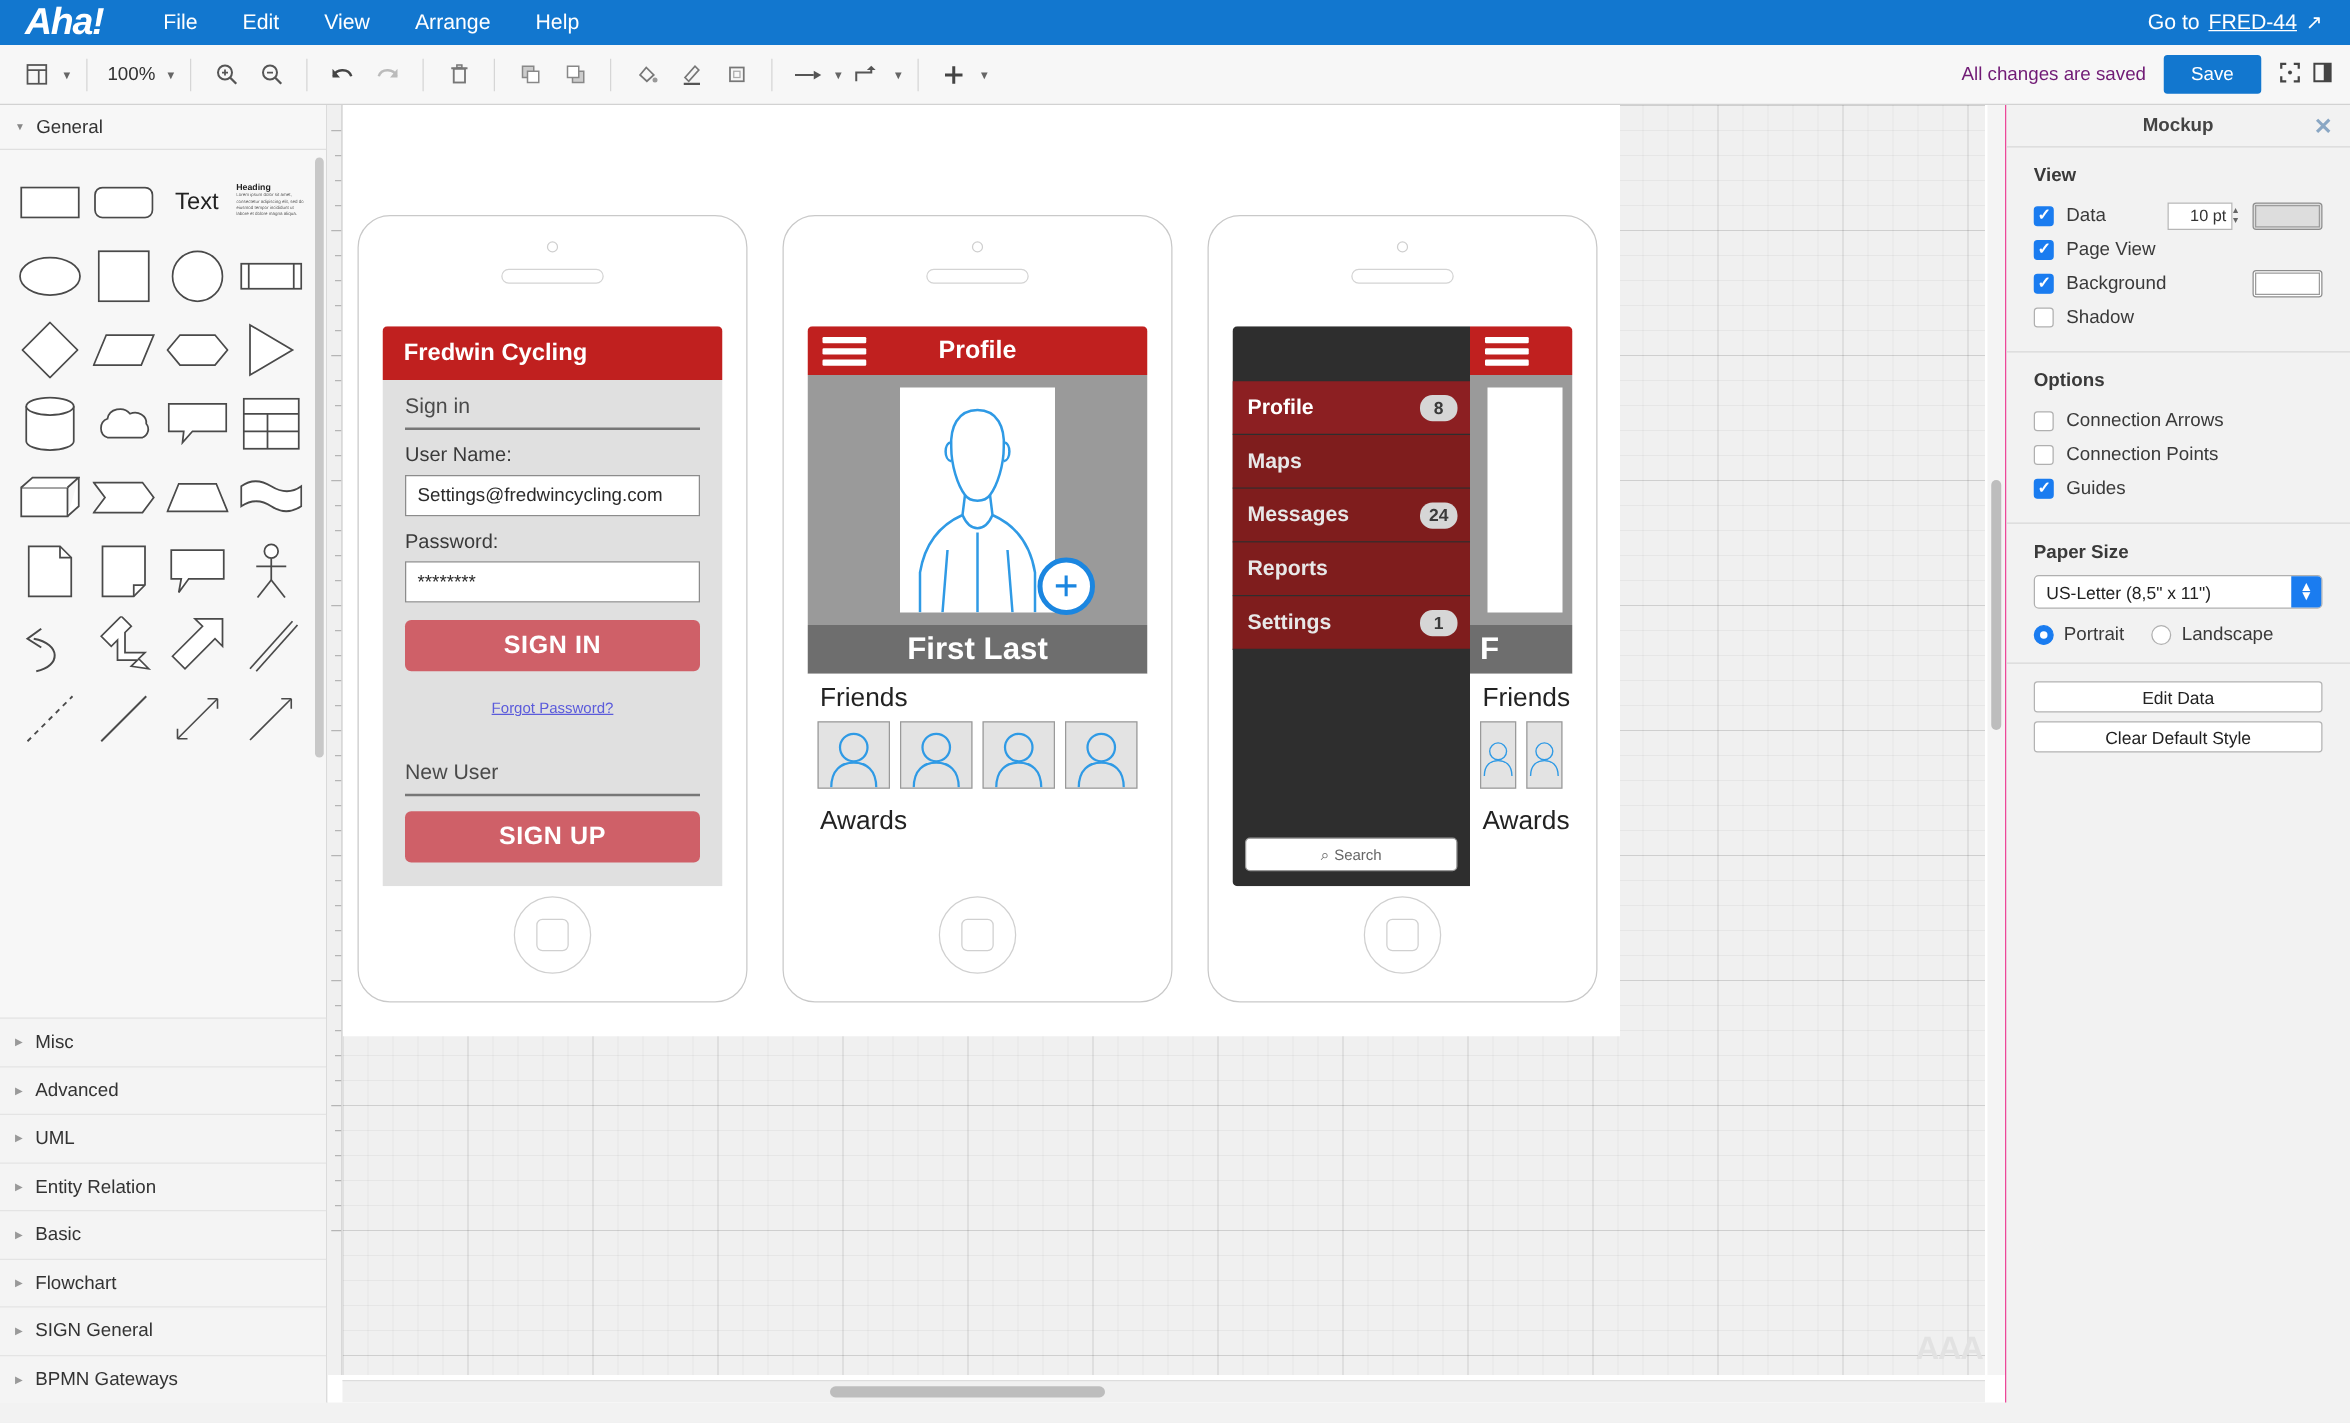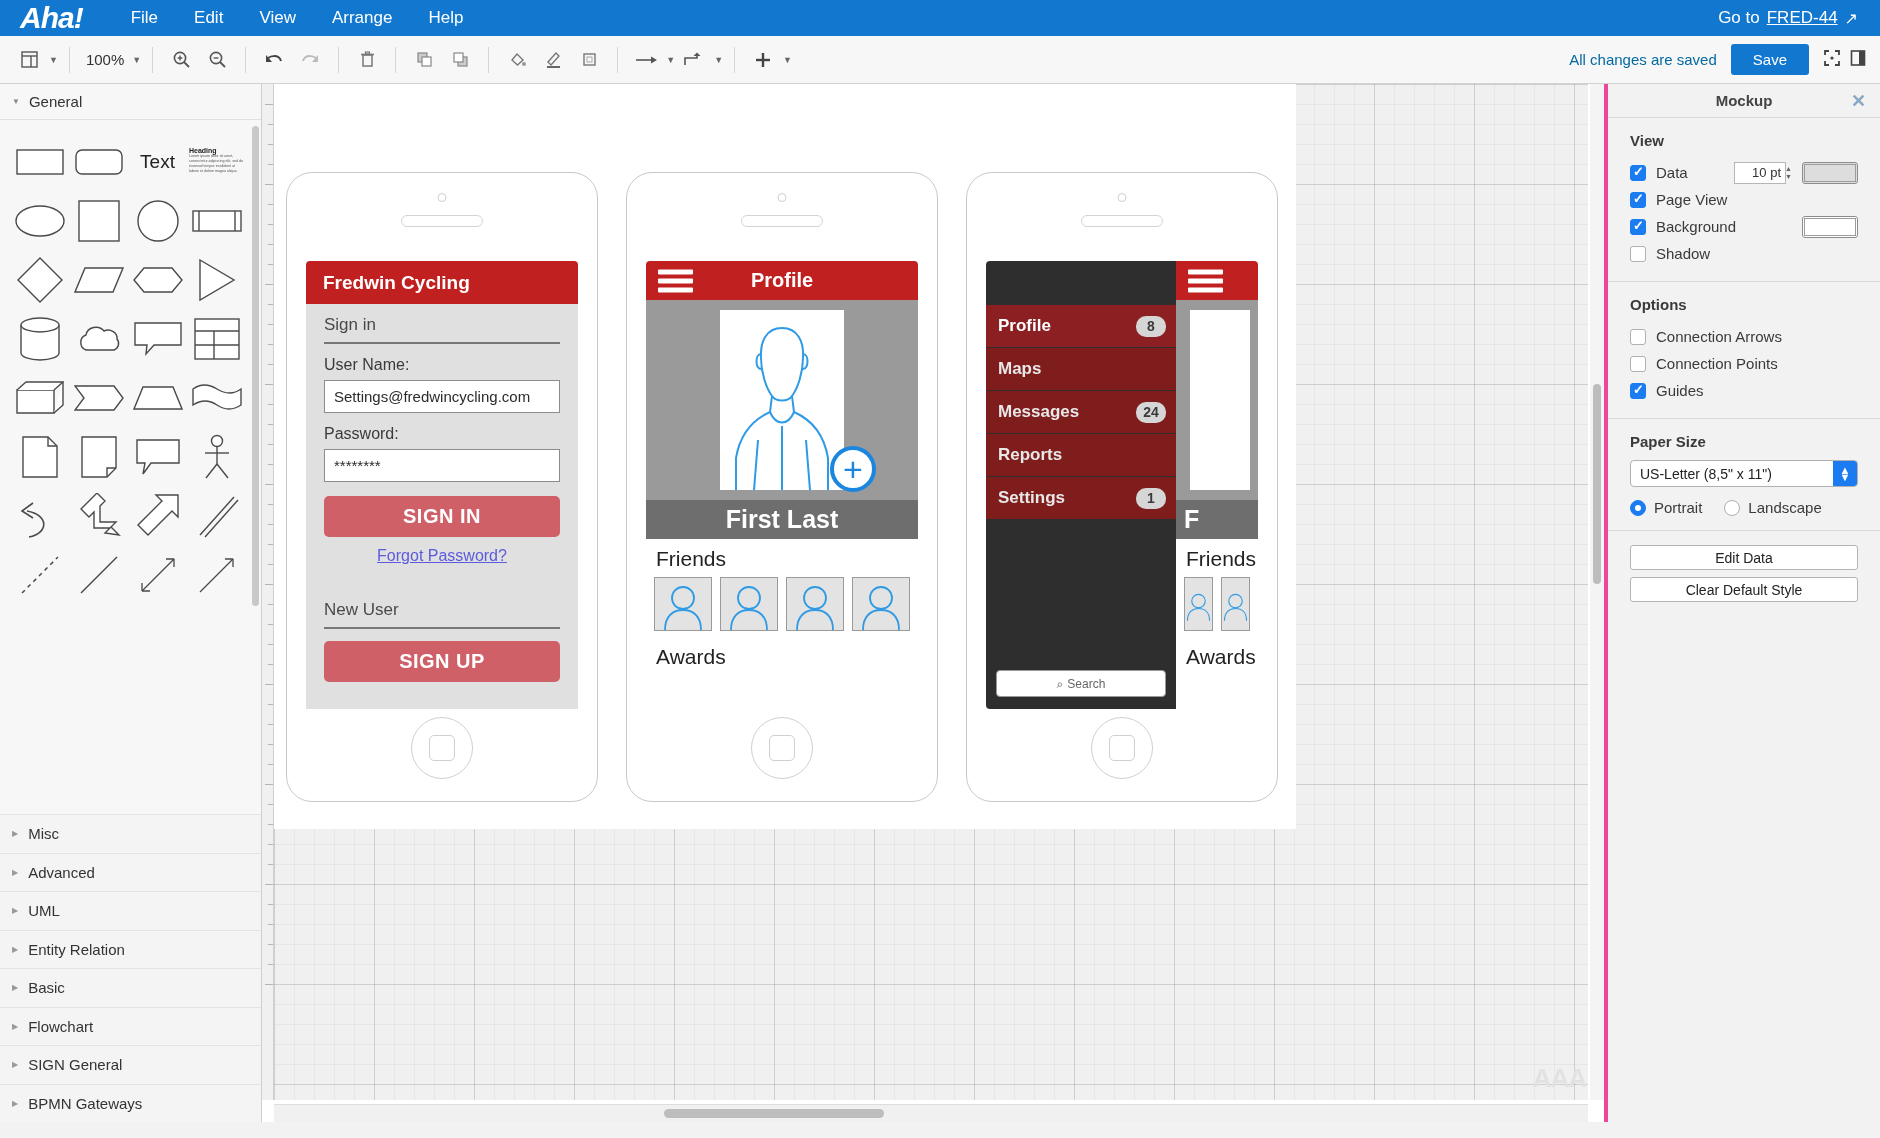--- a/index.html
+++ b/index.html
@@ -25,21 +25,21 @@
   
   .toolbar {
     height:48px; background:#f7f7f7; border-bottom:1px solid #d2d2d2;
     display:flex; align-items:center; padding:0 12px; gap:2px; position:relative;
   }
   .tb-btn { width:34px; height:34px; display:flex; align-items:center; justify-content:center; color:#555; cursor:pointer; font-size:17px;}
   .tb-sep { width:1px; height:26px; background:#d6d6d6; margin:0 9px; }
   .tb-caret { font-size:9px; color:#666; margin-left:1px; }
   .zoomlabel { font-size:15px; color:#333; padding:0 5px; }
   .tb-right { position:absolute; right:14px; display:flex; align-items:center; gap:14px; }
-  .saved-text { color:#0369a1; font-size:15px; }
+  .saved-text { color:#701a75; font-size:15px; }
   .save-btn { background:#1277cf; color:#fff; border:none; border-radius:3px; padding:7px 22px; font-size:15px; cursor:pointer; font-family:inherit;}
   .frame-icons { display:flex; gap:9px; color:#444; font-size:15px; }
 
   
   .main { display:flex; height:calc(1138px - 52px - 48px); position:relative; }
 
   
   .shapes-panel { width:262px; background:#f7f7f7; border-right:1px solid #cfcfcf; position:relative; overflow:hidden; }
   .section-header {
     height:36px; display:flex; align-items:center; padding:0 12px; font-size:15px; color:#333;
@@ -87,21 +87,21 @@
   .screen { position:absolute; left:19px; top:88px; right:19px; height:448px; overflow:hidden; }
 
   
   .p1-head { background:#c0201f; color:#fff; height:43px; display:flex; align-items:center; padding-left:17px; font-size:19px; font-weight:bold; border-radius:4px 4px 0 0;}
   .p1-body { background:#e0e0e0; height:405px; padding:11px 18px 0 18px; position:relative;}
   .p1-label { font-size:17px; color:#4a4a4a; }
   .p1-rule { height:2px; background:#777; margin:7px 0 12px 0; }
   .p1-field-lbl { font-size:16px; color:#3a3a3a; margin-bottom:6px; }
   .p1-input { background:#fff; border:1px solid #8c8c8c; height:33px; display:flex; align-items:center; padding:0 9px; font-size:15px; color:#2b2b2b;}
   .p1-btn { background:#cf6068; color:#fff; height:41px; border-radius:5px; display:flex; align-items:center; justify-content:center; font-size:20px; font-weight:bold; letter-spacing:.5px;}
-  .p1-link { text-align:center; color:#5b5bdb; text-decoration:underline; font-size:16px; margin-top:10px;}
+  .p1-link { text-align:center; color:#5b5bdb; text-decoration:underline; font-size:12px; margin-top:22px;}
 
   
   .p2-head { background:#c0201f; color:#fff; height:39px; display:flex; align-items:center; position:relative; border-radius:4px 4px 0 0;}
   .p2-title { width:100%; text-align:center; font-size:20px; font-weight:bold;}
   .burger { position:absolute; left:12px; top:50%; transform:translateY(-50%); width:35px;}
   .burger i { display:block; height:5px; background:#fff; margin:4px 0; border-radius:1px;}
   .p2-photo-area { background:#9a9a9a; height:200px; position:relative; display:flex; align-items:center; justify-content:center;}
   .p2-photo { background:#fff; width:124px; height:180px; position:relative; overflow:hidden;}
   .plus-badge { position:absolute; right:42px; bottom:8px; width:46px; height:46px; border-radius:50%; background:#fff; border:4px solid #1b86e0; display:flex; align-items:center; justify-content:center; color:#1b86e0; font-size:34px; line-height:0;}
   .p2-name { background:#6e6e6e; color:#fff; height:39px; display:flex; align-items:center; justify-content:center; font-size:25px; font-weight:bold;}
@@ -113,21 +113,21 @@
   
   .p3-menu { position:absolute; left:0; top:0; width:190px; bottom:0; background:#2e2e2e; border-radius:4px 0 0 4px; z-index:3;}
   .p3-menu-top { height:44px;}
   .mrow { height:43px; display:flex; align-items:center; padding:0 12px; color:#e8e8e8; font-size:17px; font-weight:bold; background:#7f1d1d; border-bottom:1px solid #2e2e2e; position:relative;}
   .mrow.active { background:#8c1f22; color:#fff;}
   .mbadge { position:absolute; right:10px; background:#d6d6d6; color:#3a3a3a; border-radius:10px; min-width:30px; height:21px; display:flex; align-items:center; justify-content:center; font-size:14px; font-weight:bold;}
   .p3-search { position:absolute; left:10px; right:10px; bottom:12px; height:27px; background:#fff; border:1px solid #999; border-radius:4px; display:flex; align-items:center; justify-content:center; font-size:12px; color:#666; gap:4px;}
   .p3-right { position:absolute; left:190px; top:0; right:0; bottom:0; overflow:hidden;}
 
   
-  .props-panel { width:276px; background:#f2f2f2; border-left:4px solid #ec4899; }
+  .props-panel { width:276px; background:#f2f2f2; border-left:1px solid #ec4899; }
   .props-head { height:34px; display:flex; align-items:center; justify-content:center; position:relative; font-size:15px; font-weight:bold; color:#444; border-bottom:1px solid #d8d8d8;}
   .props-close { position:absolute; right:14px; color:#8aa7c4; font-size:18px; cursor:pointer;}
   .props-sec { padding:14px 22px 14px 22px; border-bottom:1px solid #d8d8d8;}
   .props-title { font-size:15px; font-weight:bold; color:#3a3a3a; margin-bottom:10px;}
   .chk-row { display:flex; align-items:center; height:27px; position:relative;}
   .chk { width:16px; height:16px; border-radius:3px; border:1px solid #b0b0b0; background:#fff; margin-right:10px; flex:none; position:relative;}
   .chk.on { background:#1a7cf0; border-color:#1a7cf0;}
   .chk.on:after { content:"✓"; position:absolute; left:2px; top:-2px; color:#fff; font-size:13px; font-weight:bold;}
   .chk-lbl { font-size:15px; color:#3a3a3a;}
   .grid-size { position:absolute; right:72px; width:52px; height:22px; background:#fff; border:1px solid #b6b6b6; font-size:13px; display:flex; align-items:center; justify-content:flex-end; padding-right:4px;}

